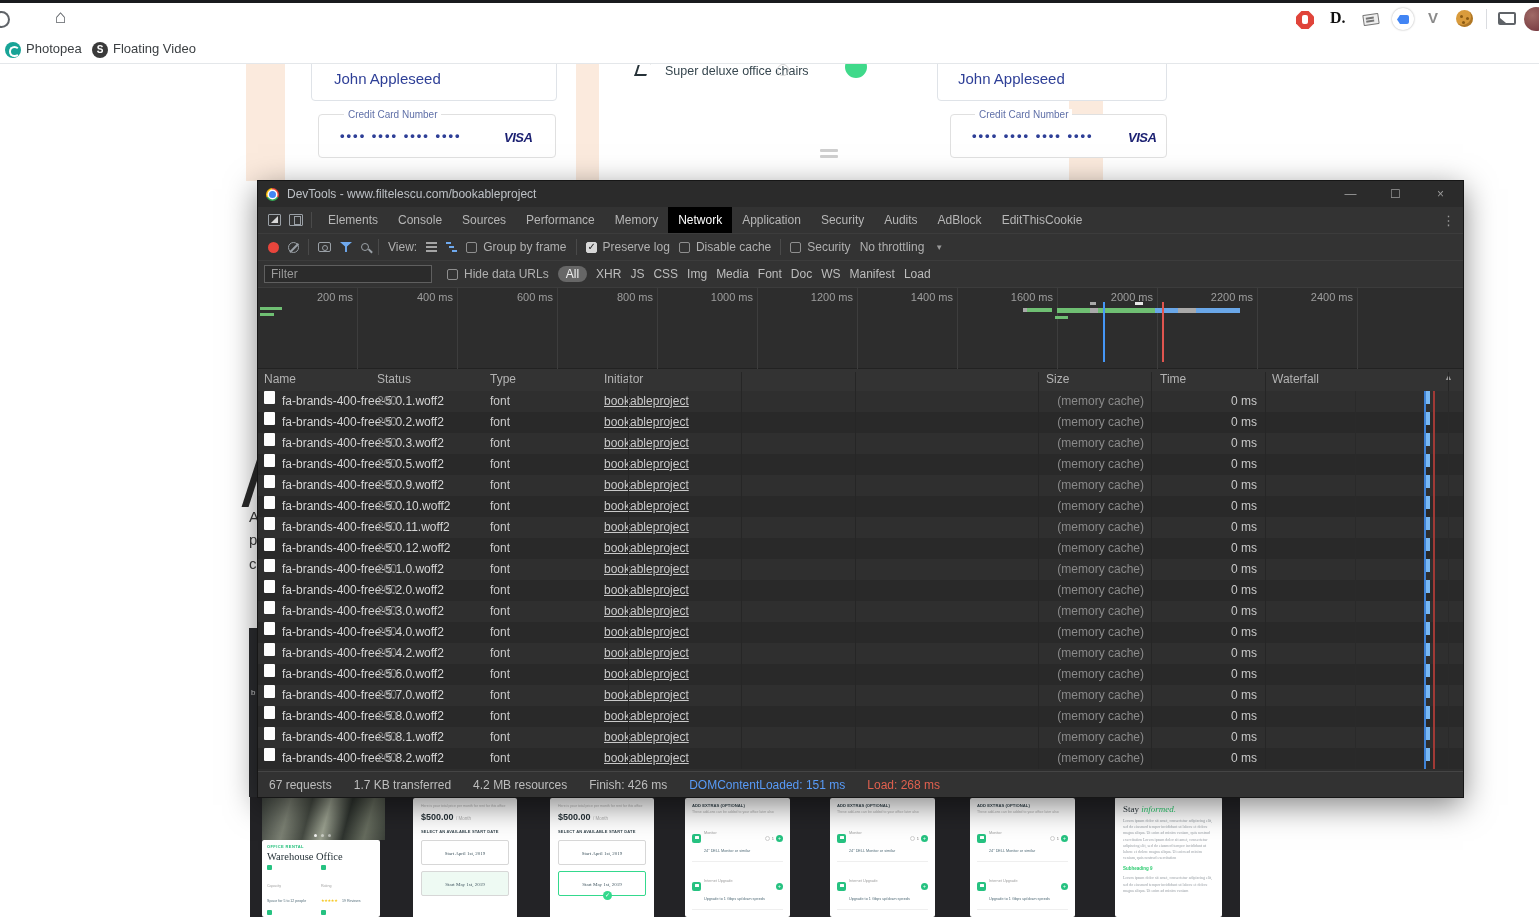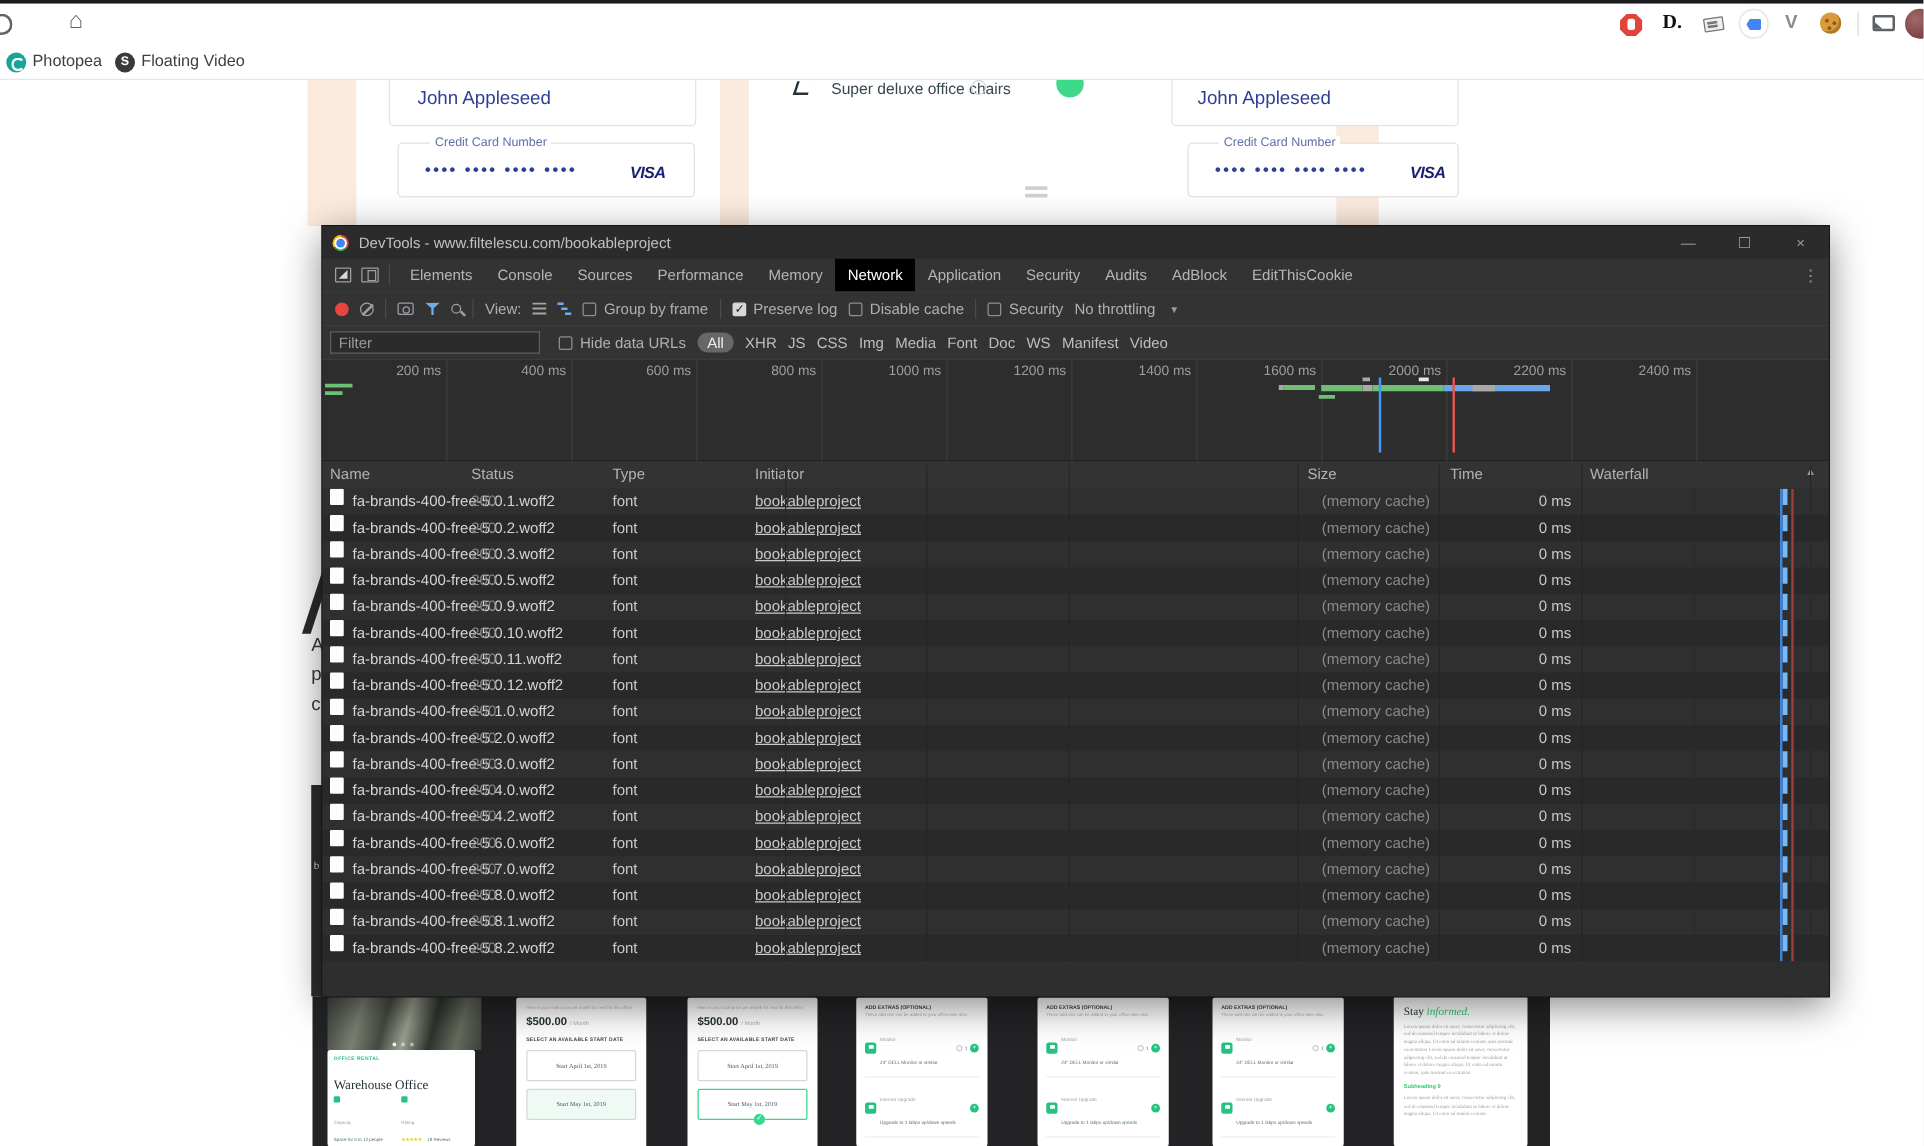--- a/index.html
+++ b/index.html
@@ -141,21 +141,21 @@
   .sb-item[data-kind="load"]{color:#e0604f;}
 
   
   #page-bottom{position:absolute;left:250px;top:797px;width:990px;height:120px;background:#232326;overflow:hidden;}
   .bcard{position:absolute;background:#fff;border-radius:2px;overflow:hidden;}
   #office-photo{position:absolute;left:12px;top:0;width:123px;height:43px;
     background:linear-gradient(105deg,#3a3f3a 0%,#7b8073 22%,#454a42 38%,#9aa08f 52%,#2e332e 68%,#666c5e 84%,#3c413a 100%);}
   #office-photo i{position:absolute;bottom:3px;left:52px;width:3px;height:3px;border-radius:50%;background:#fff;opacity:.9;box-shadow:7px 0 0 rgba(255,255,255,.55),14px 0 0 rgba(255,255,255,.55);}
   #office-card{left:12px;top:43px;width:118px;height:77px;padding:4px 5px;}
   .eyebrow{font-size:4px;font-weight:bold;letter-spacing:.4px;color:#24c17c;}
-  .office-title{font-family:"Liberation Serif",serif;font-size:10.5px;color:#263238;margin-top:14px;}
+  .office-title{font-family:"Liberation Serif",serif;font-size:10.5px;color:#263238;margin-top:2px;}
   .featgrid{display:flex;flex-wrap:wrap;margin-top:3px;}
   .feat{width:50%;margin-bottom:4px;}
   .feat-ic{display:inline-block;width:5px;height:5px;background:#26c281;border-radius:1px;vertical-align:top;}
   .feat-label{font-size:3.6px;color:#9e9e9e;margin-top:1px;}
   .feat-stars{font-size:4px;color:#f5c518;letter-spacing:-0.3px;}
   .feat-value{font-size:3.6px;color:#546e7a;}
   .pcard{width:104px;height:126px;padding:6px 8px;top:1px;}
   .p-note{font-size:3.5px;color:#b5b5b5;}
   .p-price{font-size:9px;font-weight:bold;color:#263238;margin-top:4px;}
   .p-per{font-size:4.5px;font-weight:normal;color:#b0b0b0;}
@@ -476,21 +476,21 @@
         <span class="pill">Media</span>
 
         <span class="pill">Font</span>
 
         <span class="pill">Doc</span>
 
         <span class="pill">WS</span>
 
         <span class="pill">Manifest</span>
 
-        <span class="pill">Video</span>
+        <span class="pill">Load</span>
 
     </div>
 
     <div id="dt-timeline">
 
         <span class="tick">200 ms</span>
 
         <span class="tick">400 ms</span>
 
         <span class="tick">600 ms</span>
@@ -755,15 +755,30 @@
       <span class="colsep" style="left:893px;height:378px;"></span>
       <span class="colsep" style="left:1007px;height:378px;"></span>
       <span class="colsep" style="left:1097px;height:378px;background:#2a2a2a;"></span>
       <span class="colsep" style="left:1190px;height:378px;background:#2a2a2a;"></span>
       <span class="wf-line-blue"></span>
       <span class="wf-line-red"></span>
     </div>
 
     <div id="dt-filler"></div>
 
+    <div id="dt-statusbar">
+
+        <span class="sb-item" data-kind="plain">67 requests</span>
+
+        <span class="sb-item" data-kind="plain">1.7 KB transferred</span>
+
+        <span class="sb-item" data-kind="plain">4.2 MB resources</span>
+
+        <span class="sb-item" data-kind="plain">Finish: 426 ms</span>
+
+        <span class="sb-item" data-kind="dcl">DOMContentLoaded: 151 ms</span>
+
+        <span class="sb-item" data-kind="load">Load: 268 ms</span>
+
+    </div>
   </div>
 
 </div>
 
 </body></html>

